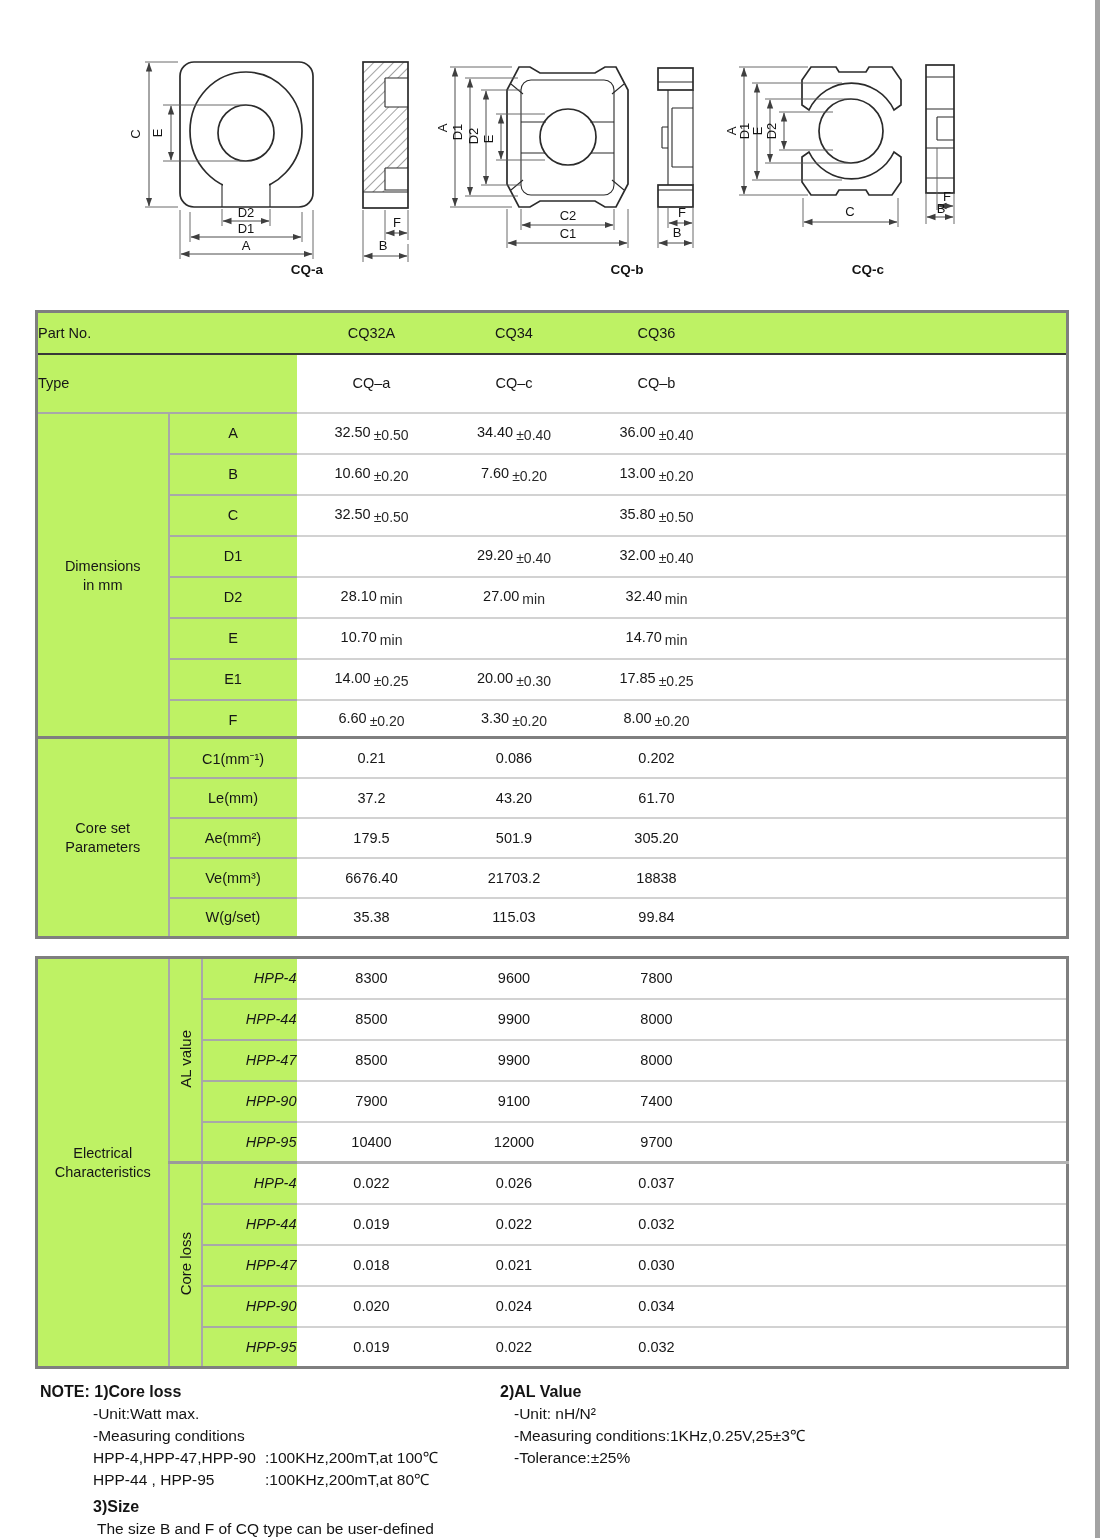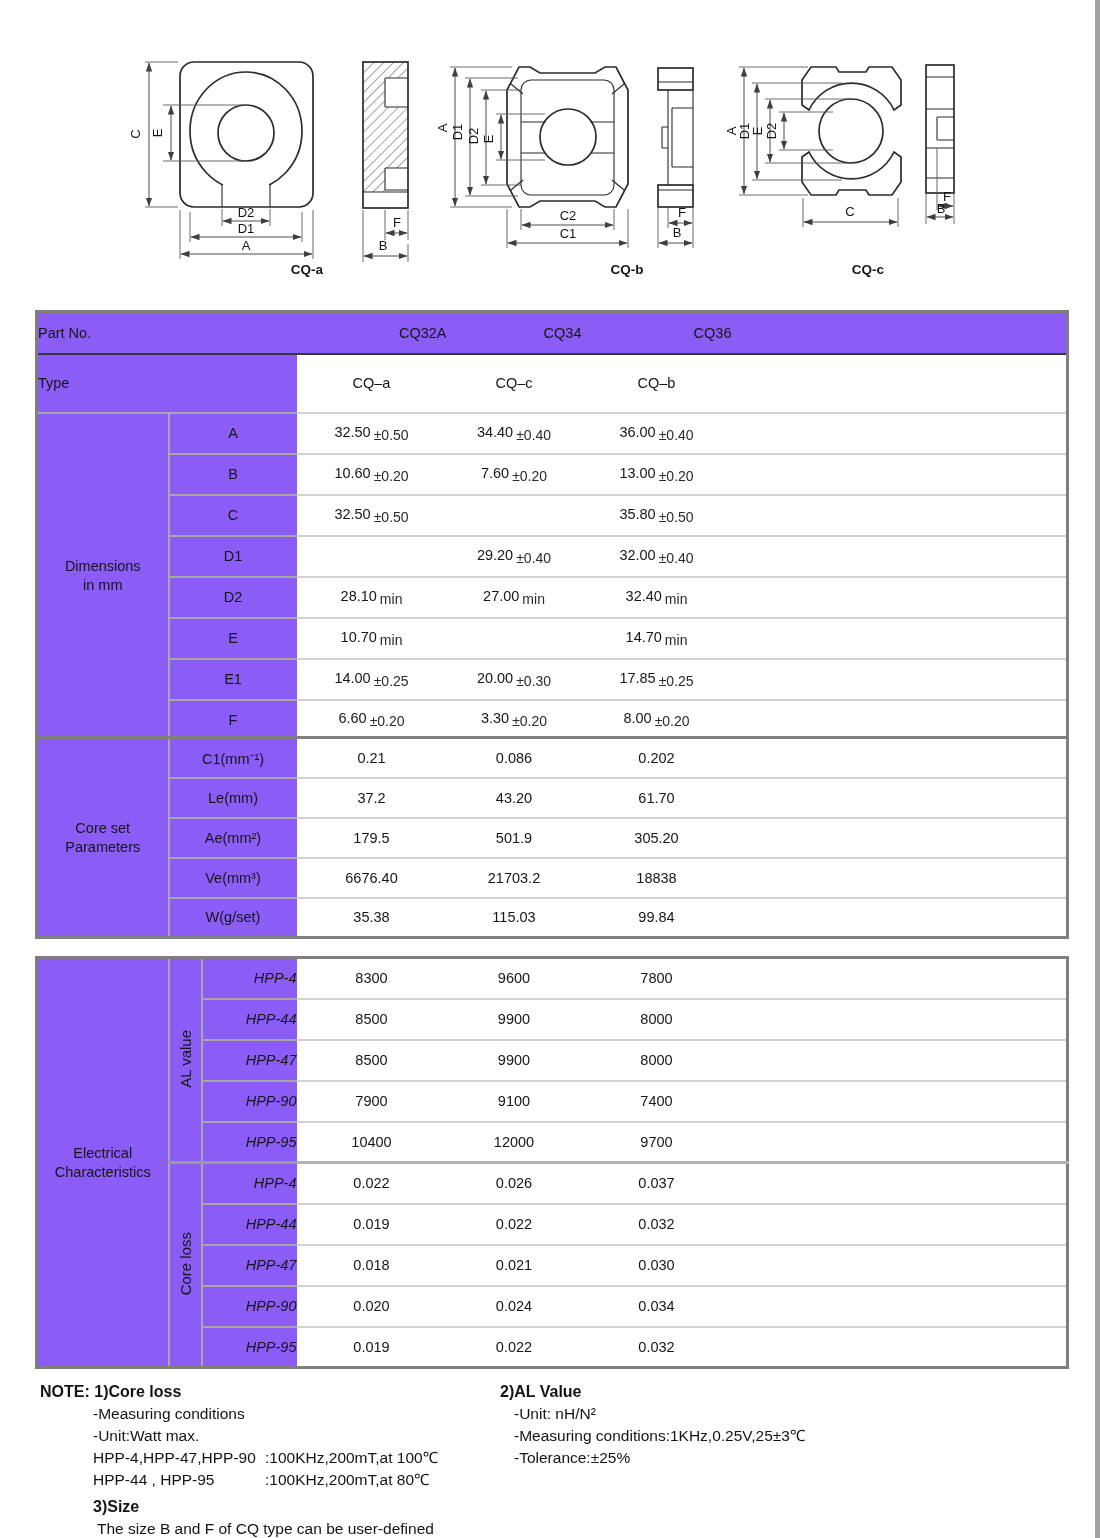--- a/index.html
+++ b/index.html
@@ -10,23 +10,23 @@
   svg.drawings text{font-family:"Liberation Sans",sans-serif;font-size:13px;fill:#141414;}
   svg.drawings text.cap{font-weight:bold;font-size:13.5px;}
   .pl{stroke:#2b2b2b;stroke-width:1.7;fill:none;}
   .pl2{stroke:#2b2b2b;stroke-width:1.1;fill:none;}
   .dim{stroke:#4d4d4d;stroke-width:1;fill:none;marker-start:url(#ah);marker-end:url(#ah);}
   .ext{stroke:#5a5a5a;stroke-width:0.9;fill:none;}
 
   table.tbl{position:absolute;left:35px;width:1031px;border:3px solid #7f7f7f;
             border-collapse:collapse;table-layout:fixed;background:#fff;}
   table.tbl td{padding:0;vertical-align:middle;font-size:14.5px;color:#161616;}
-  td.gray{background:#8b5cf6;}
+  td.gray{background:#bef264;}
   td.head-lab{font-size:16px;padding-left:12px;text-align:left;}
-  td.pv{text-align:right;font-size:15px;}
+  td.pv{text-align:center;font-size:15px;}
   td.lab2{text-align:center;font-size:15px;border-left:2px solid #a8a8a8;}
   td.lab3{text-align:right;font-size:15px;border-left:2px solid #a8a8a8;font-style:italic;}
   td.grouplab{text-align:center;font-size:15px;line-height:19px;margin-top:36px;}
   td.val{text-align:center;background:#fff;}
   td.fillc{background:#fff;}
   .tol{font-size:14px;vertical-align:-3px;margin-left:3px;color:#2a2a2a;}
   tr.r-part{height:42px;}
   tr.r-type{height:59px;}
   tr.r-d{height:41px;}
   tr.r-d2{height:40px;}
@@ -429,22 +429,22 @@
     <td class="fillc"></td>
   </tr>
 </tbody>
     </table>
 
 <div class="notes" style="left:40px;top:1381px;">
   <div class="ttl">
     <span>NOTE:</span>
     <span>1)Core loss</span>
   </div>
+  <div class="ind">-Unit:Watt max.</div>
   <div class="ind">-Measuring conditions</div>
-  <div class="ind">-Unit:Watt max.</div>
   <div class="ind">
     <span class="cname">HPP-4,HPP-47,HPP-90</span><span>:100KHz,200mT,at 100℃</span>
   </div>
   <div class="ind">
     <span class="cname">HPP-44 , HPP-95</span><span>:100KHz,200mT,at 80℃</span>
   </div>
   <div class="ttl ind size-ttl">3)Size</div>
   <div class="ind" style="margin-left:57px;">The size B and F of CQ type can be user-defined</div>
 </div>
 

